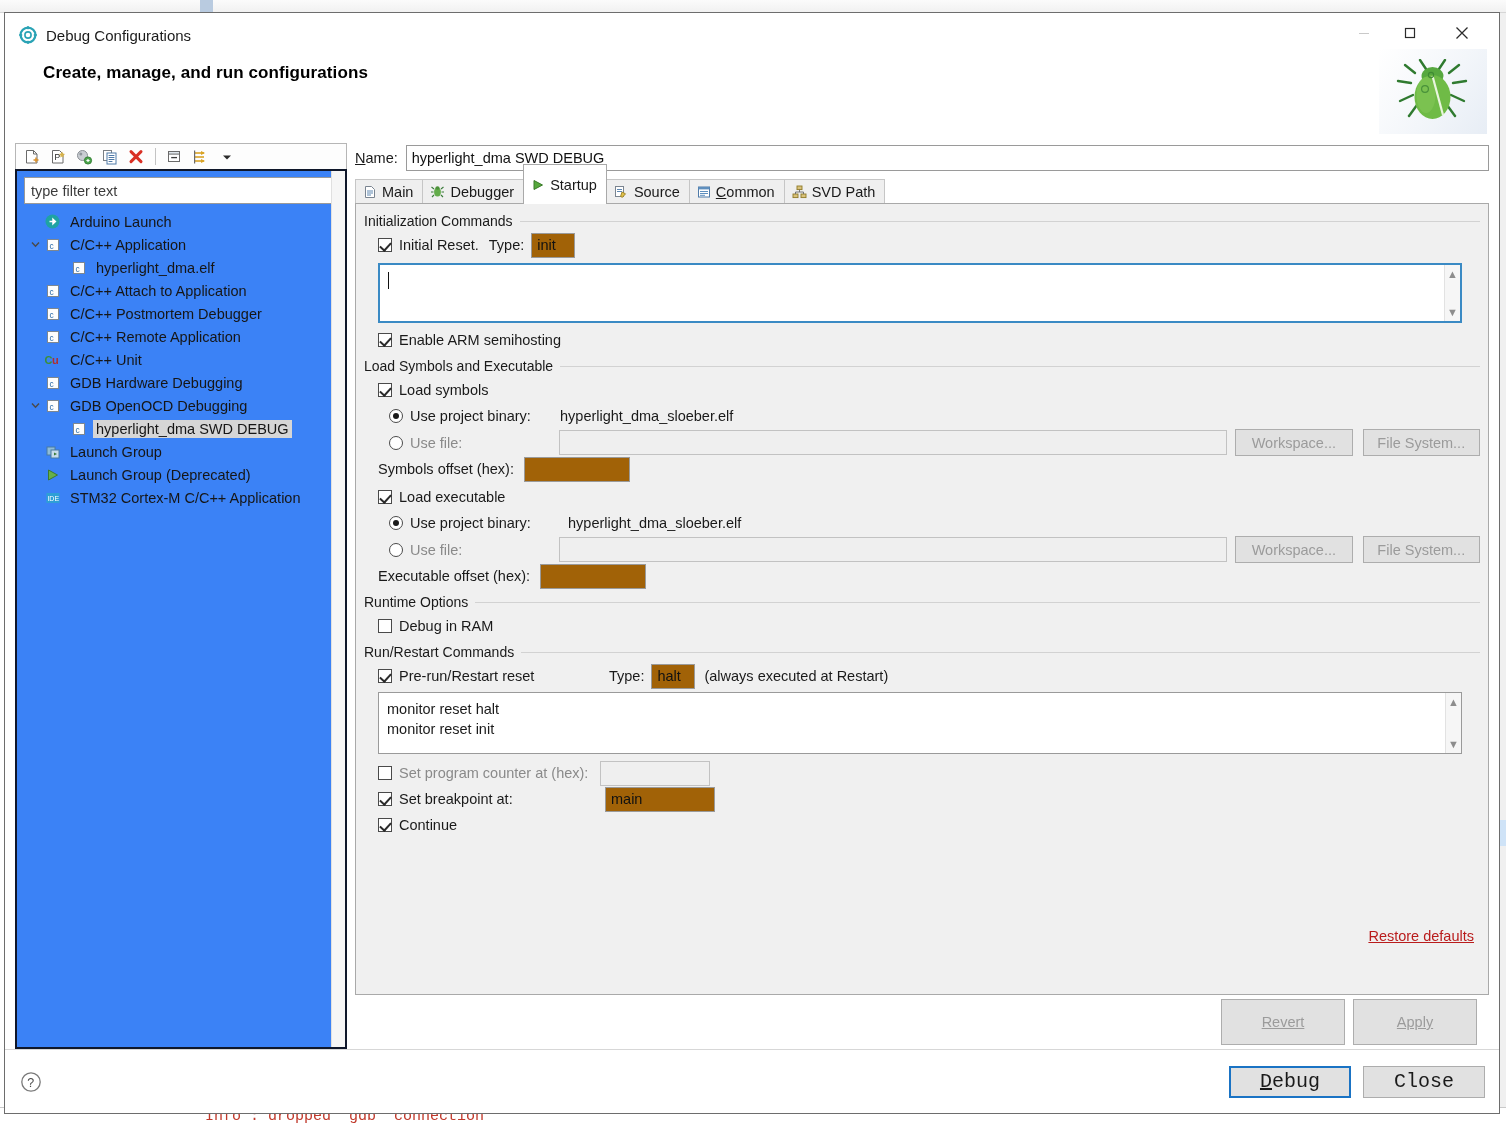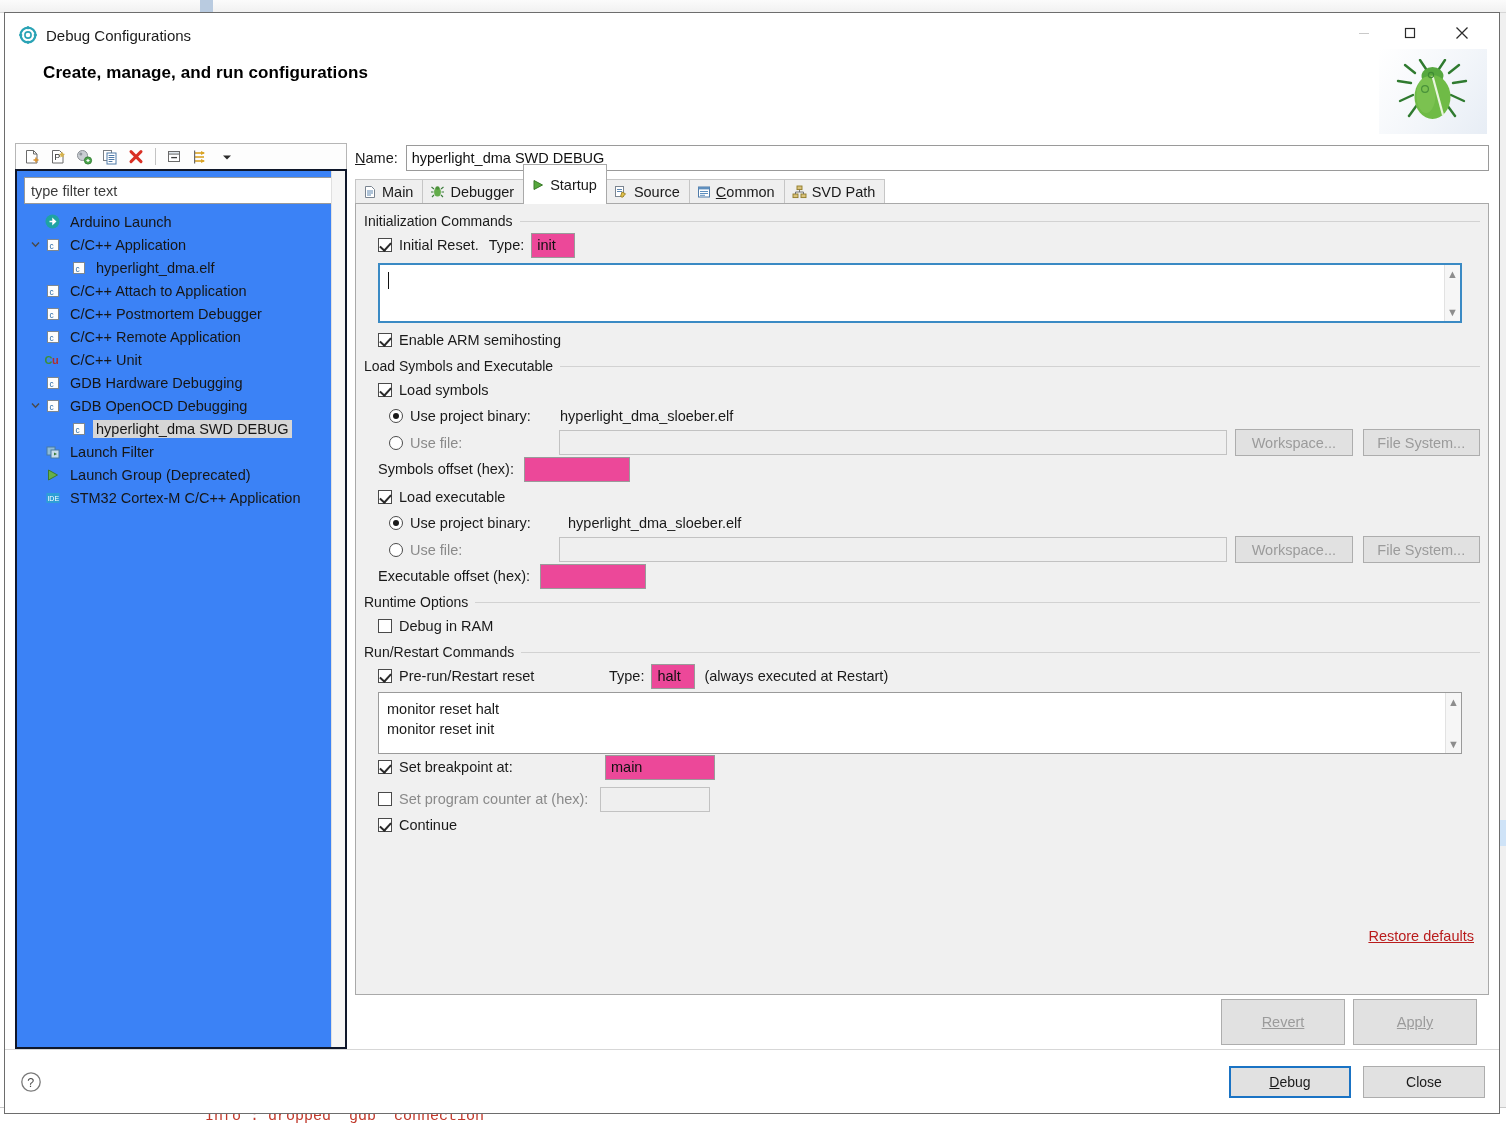--- a/index.html
+++ b/index.html
@@ -233,21 +233,21 @@
     background: #fff; margin-right: 7px; position: relative;
   }
   .rb.checked::after {
     content: ""; position: absolute; left: 3px; top: 3px;
     width: 6px; height: 6px; border-radius: 50%; background: #1a1a1a;
   }
   .lbl { font-size: 14.5px; color: #1a1a1a; white-space: nowrap; }
   .lbl.dis { color: #8a8a8a; }
 
   .txt {
-    border: 1px solid #9a9a9a; background: #ec4899; height: 25px;
+    border: 1px solid #9a9a9a; background: #a16207; height: 25px;
     font-family: "Liberation Sans", sans-serif; font-size: 14.5px;
     color: #111; padding: 0 5px; outline: none;
   }
   .txt.dis { background: #efefef; border-color: #c2c2c2; }
   .btn {
     height: 27px; border: 1px solid #adadad; background: #e1e1e1;
     font-family: "Liberation Sans", sans-serif; font-size: 14.5px;
     color: #9b9b9b; padding: 0 12px;
   }
 
@@ -291,22 +291,22 @@
     flex: 0 0 64px; border-top: 1px solid #d7d7d7;
     display: flex; align-items: center; padding: 0 14px;
     background: #ffffff; position: relative;
   }
   #help-icon { width: 24px; height: 24px; }
   #footer-actions {
     margin-left: auto; display: flex; gap: 12px;
   }
   .footer-btn {
     width: 122px; height: 32px; border: 1px solid #adadad;
-    background: #e1e1e1; font-family: Liberation Sans, sans-serif;
-    font-size: 14px; color: #1a1a1a;
+    background: #e1e1e1; font-family: Liberation Mono, monospace;
+    font-size: 20px; color: #1a1a1a;
   }
   .footer-btn.primary {
     border: 2px solid #1a73c4; background: #e1e1e1;
   }
   .footer-btn u { text-decoration: underline; }
 </style>
 </head>
 <body>
 
 <div id="bg-layer">
@@ -565,21 +565,21 @@
           </div>
 
           <div class="tree-row indent-2">
             <span class="ticon">
               <svg width="16" height="16" viewBox="0 0 16 16">
                 <rect x="2" y="3" width="8" height="8" fill="#8fbcd8" stroke="#4a7ba0" stroke-width="1"></rect>
                 <rect x="6" y="6" width="8" height="8" fill="#c8dcea" stroke="#4a7ba0" stroke-width="1"></rect>
                 <path d="M9 8.5l3 1.5-3 1.5z" fill="#3a7a3a"></path>
               </svg>
             </span>
-            <span class="tlabel">Launch Filter</span>
+            <span class="tlabel">Launch Group</span>
           </div>
 
           <div class="tree-row indent-2">
             <span class="ticon">
               <svg width="16" height="16" viewBox="0 0 16 16">
                 <path d="M3.5 3L12.5 8 3.5 13z" fill="#66b04a" stroke="#3d7a2e" stroke-width="1"></path>
               </svg>
             </span>
             <span class="tlabel">Launch Group (Deprecated)</span>
           </div>
@@ -790,30 +790,30 @@
 
             <div class="cmdbox" style="height:62px;margin:3px 18px 0 0">
               <div class="cmdarea">monitor reset halt
 monitor reset init</div>
               <div class="vscroll">
                 <span>▲</span>
                 <span>▼</span>
               </div>
             </div>
 
+            <div class="row" style="margin-top:6px">
+              <span class="cb"></span>
+              <span class="lbl dis">Set program counter at (hex):</span>
+              <input class="txt dis" style="width: 110px; margin-left: 12px;" value="" readonly="">
+            </div>
+
             <div class="row">
               <span class="cb checked"></span>
               <span class="lbl" style="width:206px">Set breakpoint at:</span>
               <input class="txt" style="width: 110px;" value="main">
-            </div>
-
-            <div class="row" style="margin-top:6px">
-              <span class="cb"></span>
-              <span class="lbl dis">Set program counter at (hex):</span>
-              <input class="txt dis" style="width: 110px; margin-left: 12px;" value="" readonly="">
             </div>
 
             <div class="row">
               <span class="cb checked"></span>
               <span class="lbl">Continue</span>
             </div>
           </div>
         </div>
 
         <a id="restore-defaults" href="#">Restore defaults</a>

